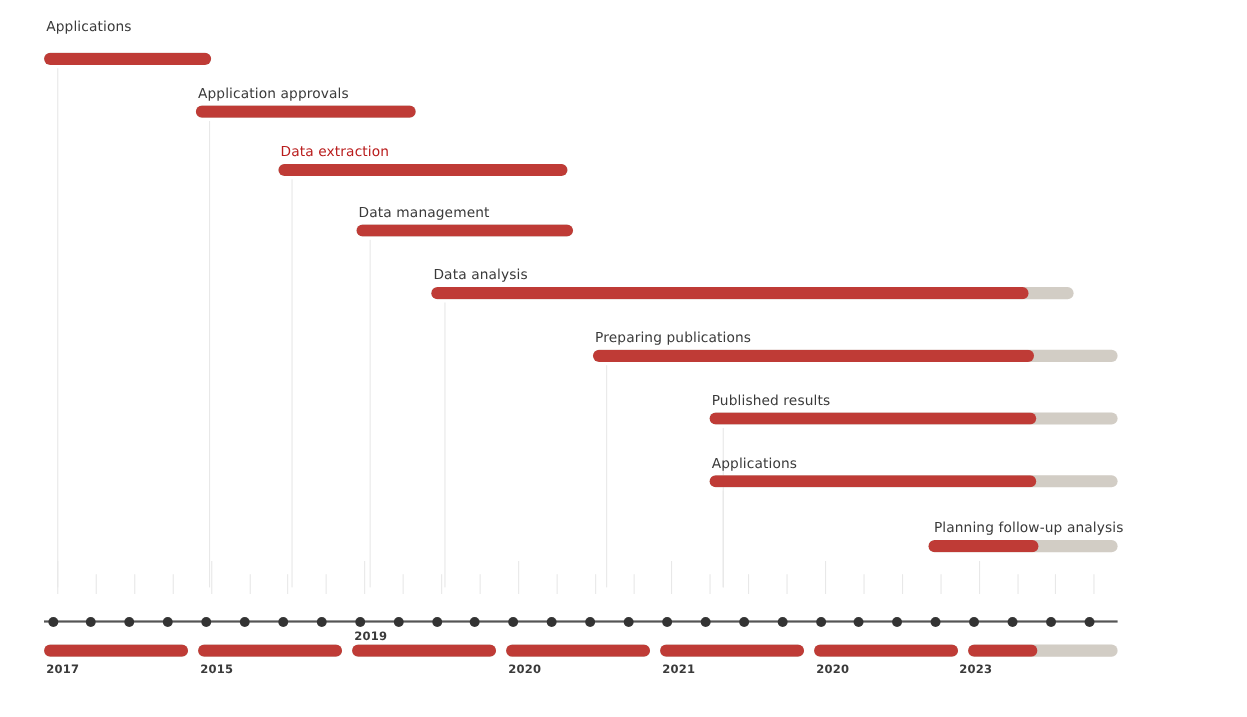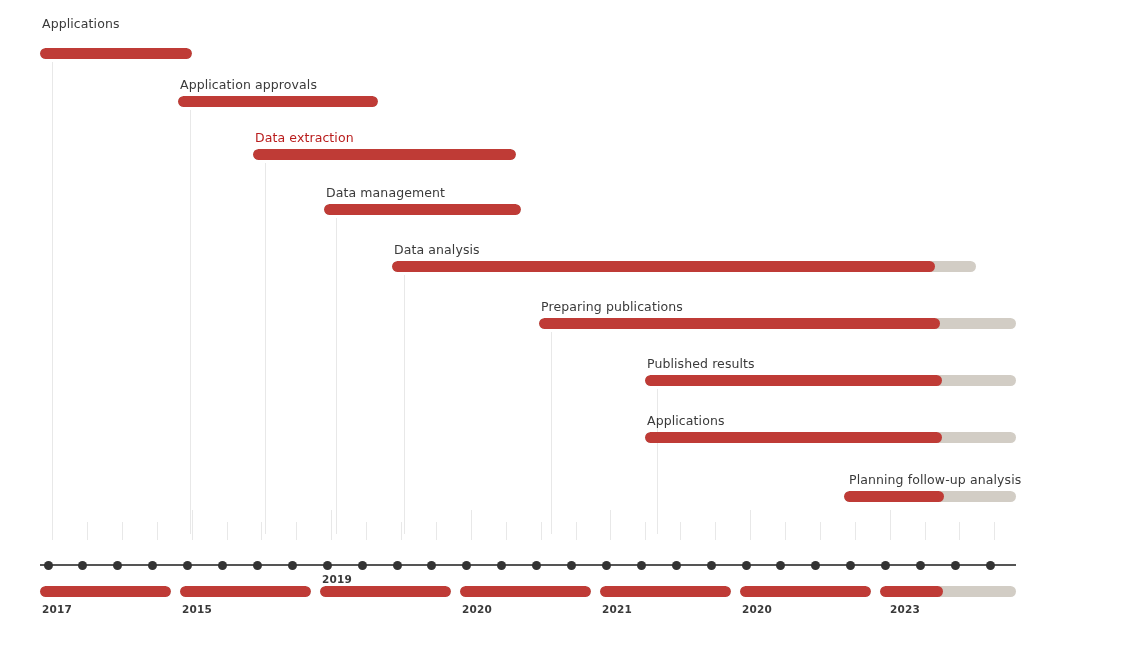--- a/index.html
+++ b/index.html
@@ -262,16 +262,16 @@
         <div class="year-bar-fill" style="width: 131px; background: rgb(191, 59, 54);"></div>
       </div>
       <div class="year-label" style="left: 602px; top: 603px; color: rgb(58, 58, 58);">2021</div>
       <div class="year-bar" style="left: 740px; top: 586px; width: 131px; background: rgb(210, 205, 197);">
         <div class="year-bar-fill" style="width: 131px; background: rgb(191, 59, 54);"></div>
       </div>
       <div class="year-label" style="left: 742px; top: 603px; color: rgb(58, 58, 58);">2020</div>
       <div class="year-bar" style="left: 880px; top: 586px; width: 136px; background: rgb(210, 205, 197);">
         <div class="year-bar-fill" style="width: 62.56px; background: rgb(191, 59, 54);"></div>
       </div>
-      <div class="year-label" style="left: 890px; top: 603px; color: rgb(58, 58, 58);">2023</div>
+      <div class="year-label" style="left: 872px; top: 603px; color: rgb(58, 58, 58);">2023</div>
     </div>
 
 </div>
 
 </body></html>

